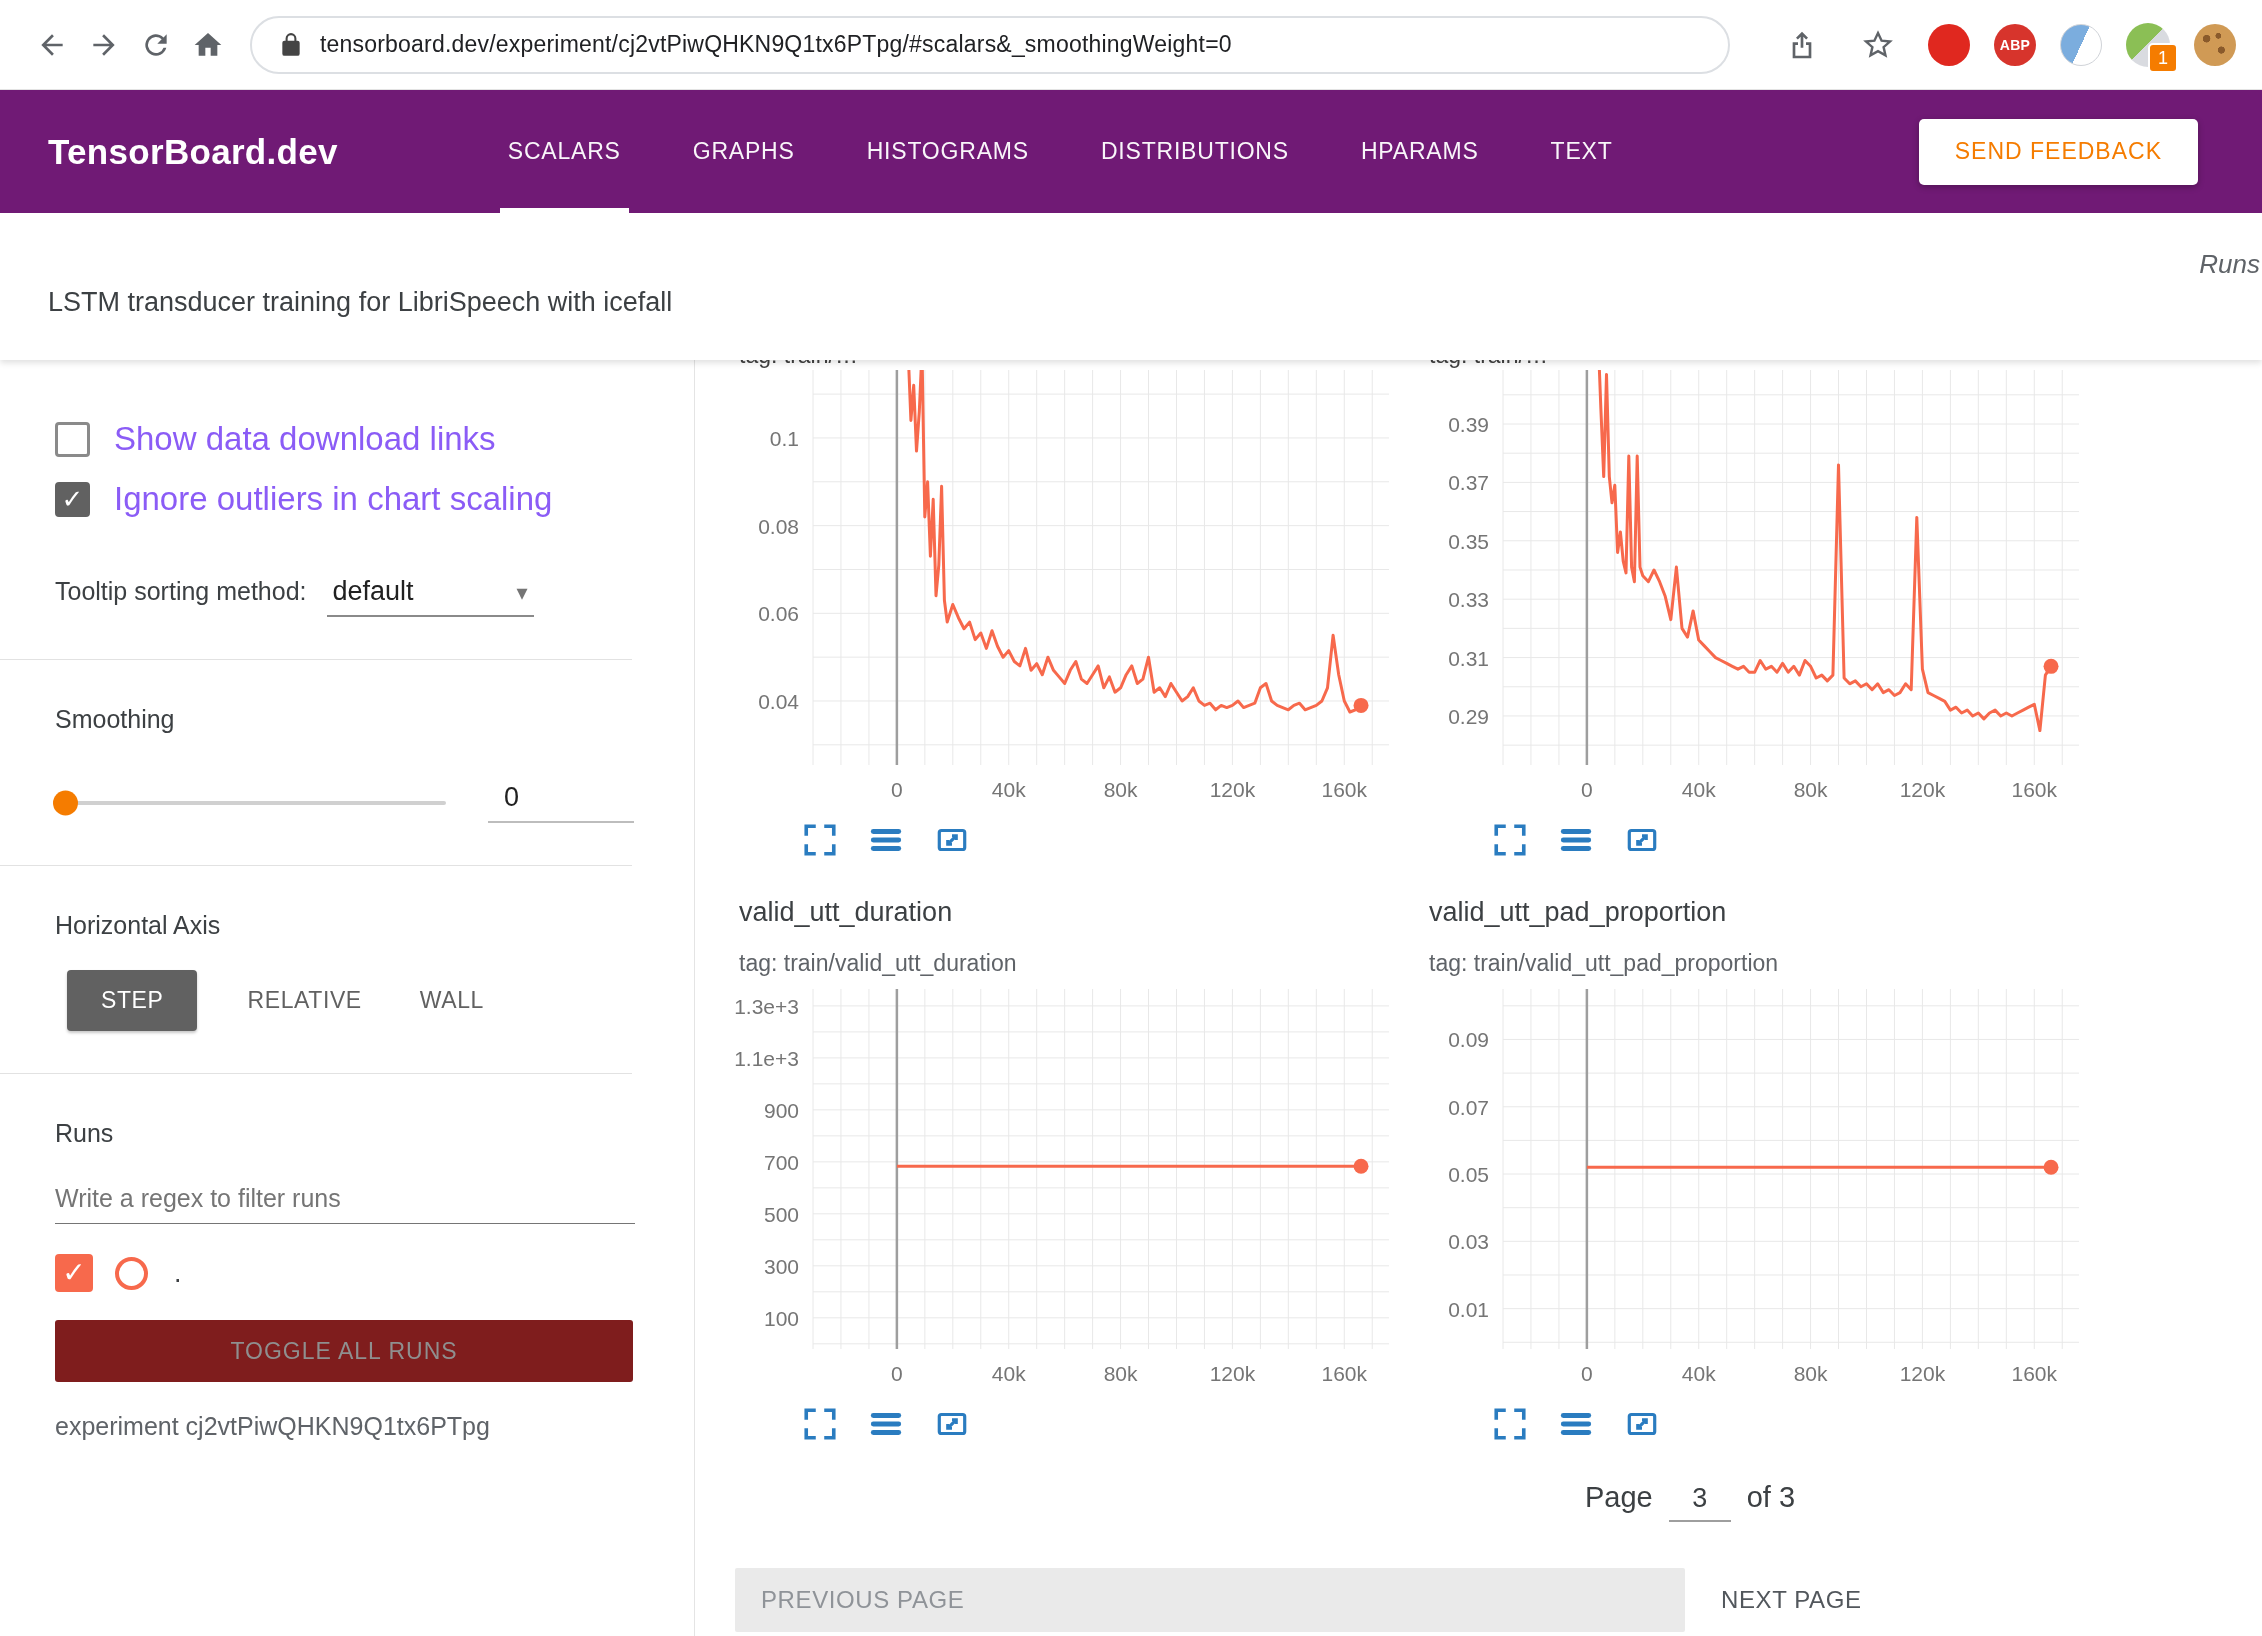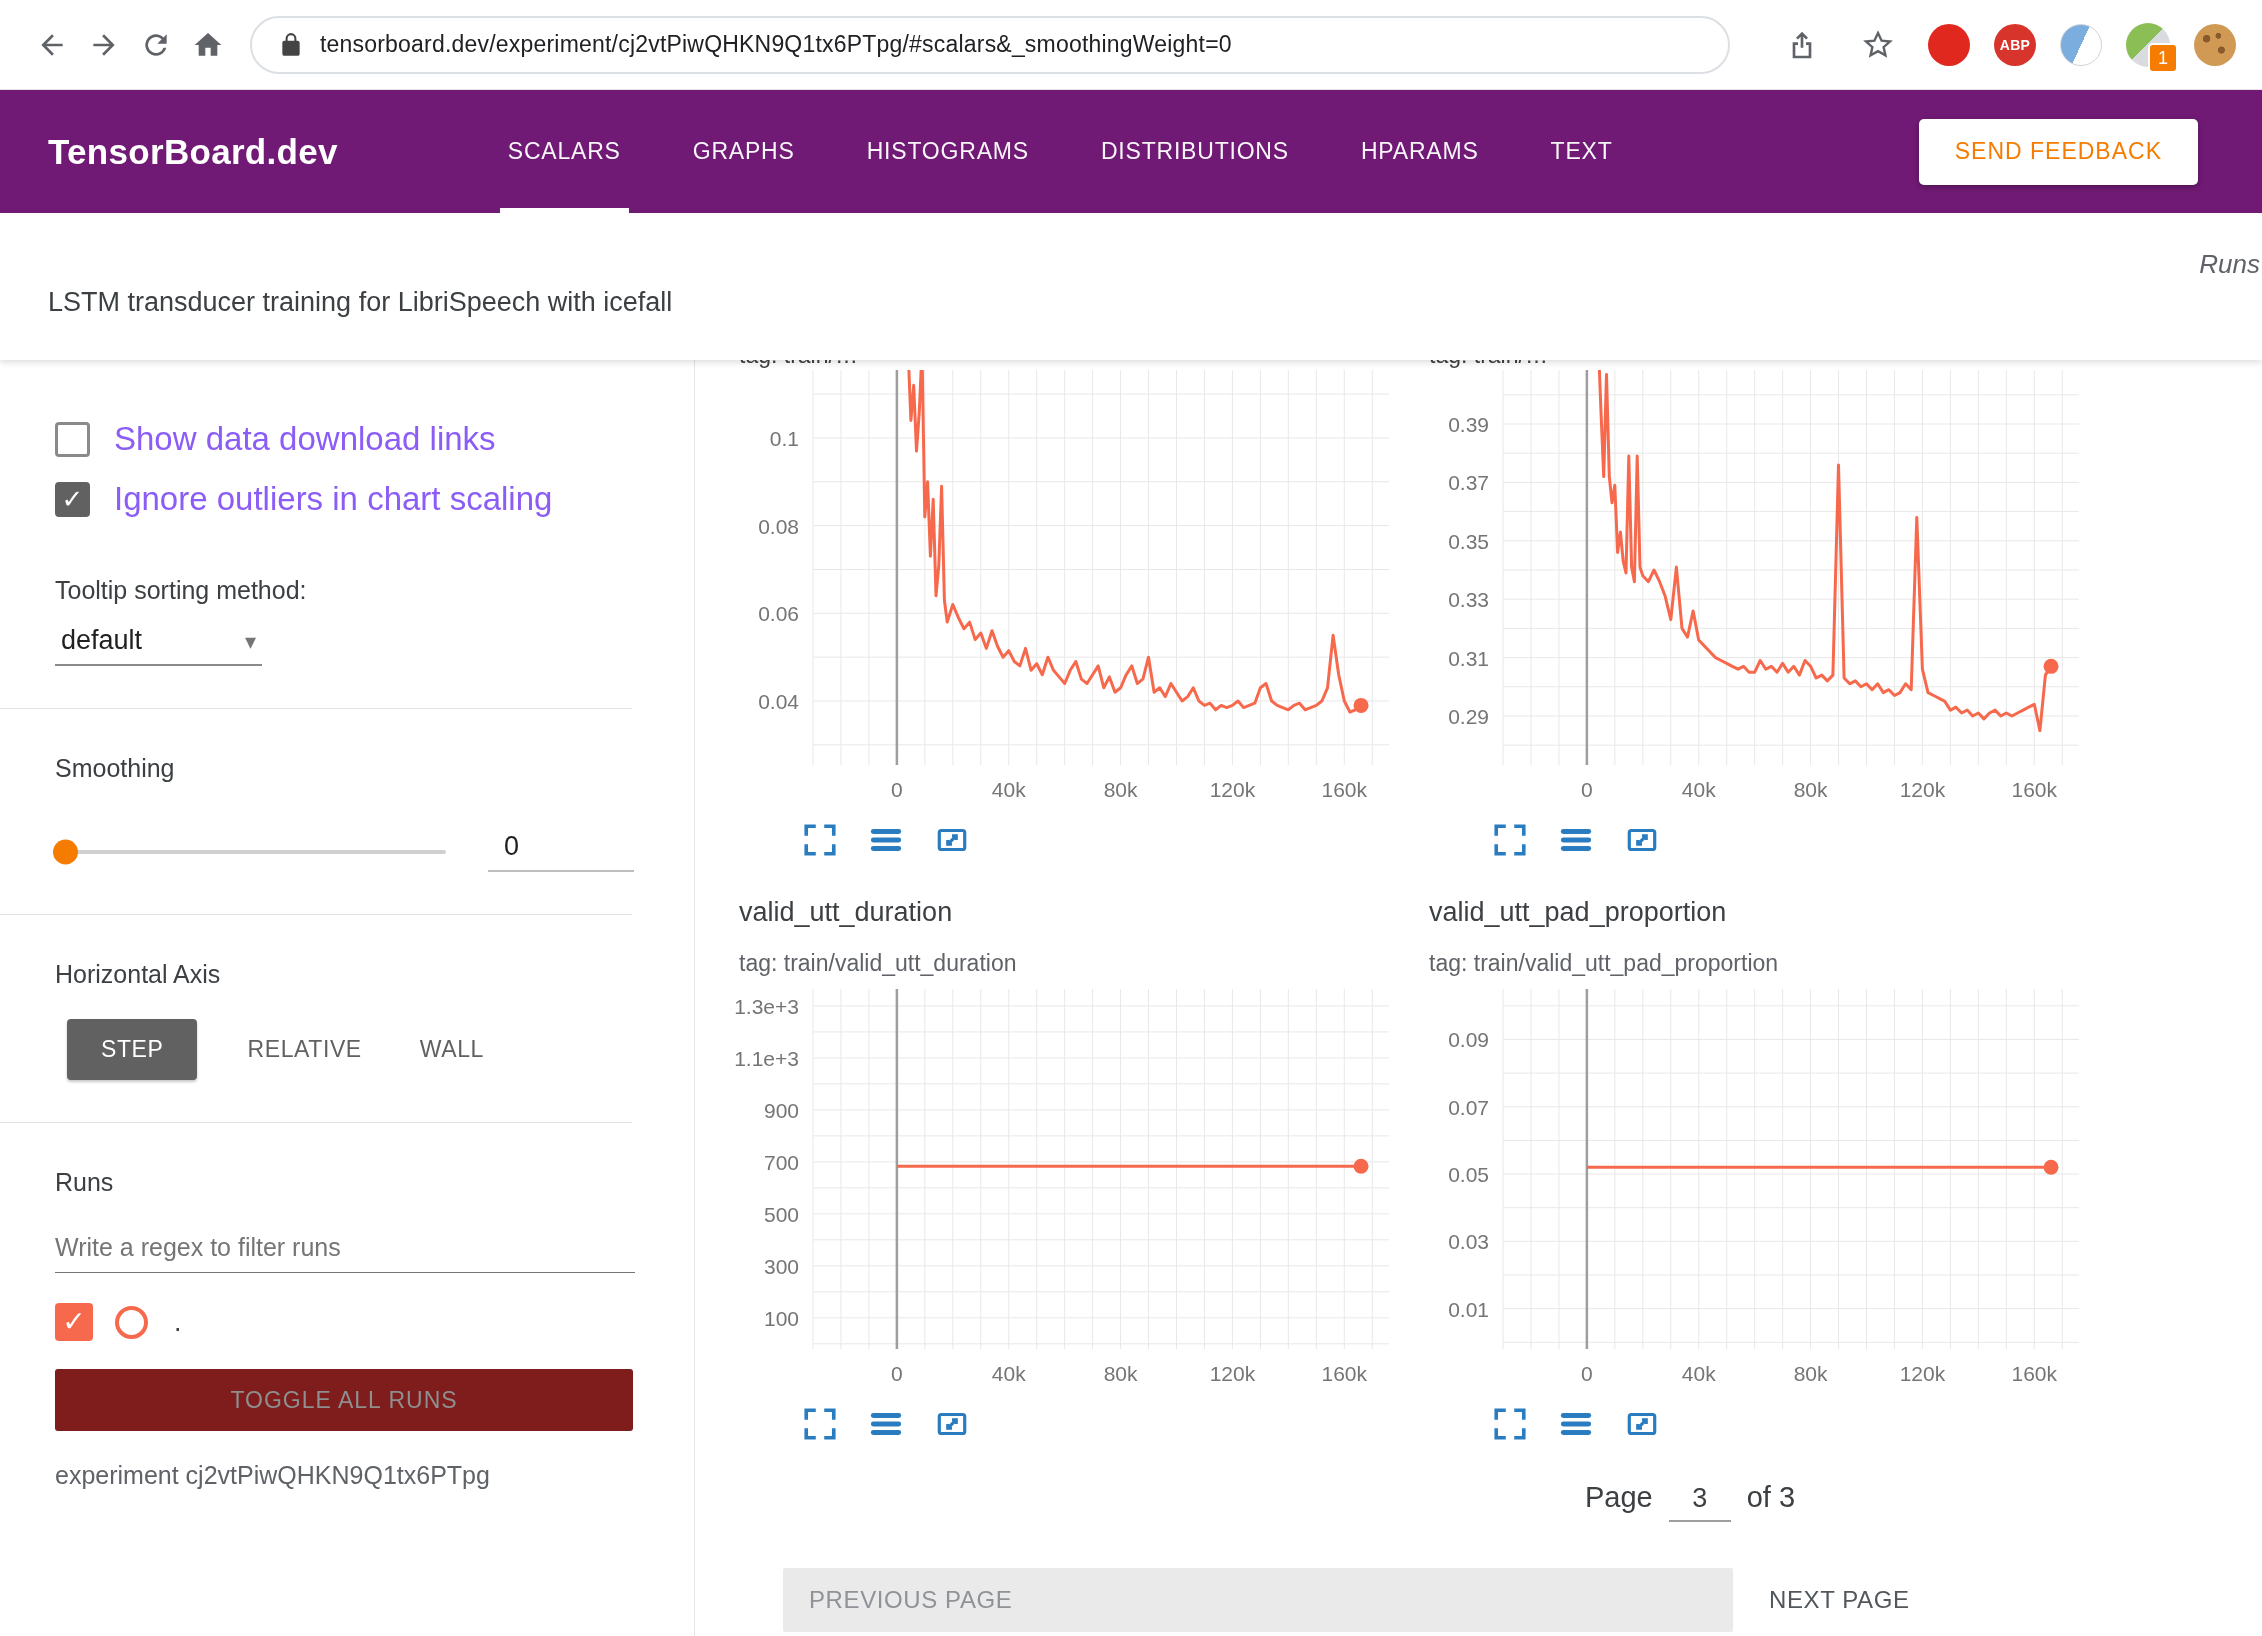--- a/index.html
+++ b/index.html
@@ -36,21 +36,21 @@
   .exp-title{position:absolute;left:48px;bottom:42px;font-size:27px;color:#3c4043;}
 
   
   .main{display:flex;height:1276px;}
   .sidebar{width:695px;min-width:695px;box-sizing:border-box;background:#fff;border-right:1px solid #e4e4e4;padding:60px 60px 0 55px;position:relative;}
   .check-row{display:flex;align-items:center;gap:24px;margin-bottom:22px;}
   .checkbox{width:35px;height:35px;border:3px solid #8a8a8a;border-radius:4px;box-sizing:border-box;display:flex;align-items:center;justify-content:center;flex:0 0 auto;}
   .checkbox.checked{background:#616161;border-color:#616161;}
   .checkbox.checked::after{content:"\2713";color:#fff;font-size:26px;line-height:1;}
   .check-label{font-size:33px;color:#8b5cf6;}
-  .tooltip-row{display:flex;align-items:baseline;margin-top:58px;gap:20px;flex-direction:column;}
+  .tooltip-row{display:flex;align-items:baseline;margin-top:58px;gap:20px;}
   .field-label{font-size:25px;color:#3c4043;}
   .dropdown{min-width:155px;border-bottom:2px solid #8a8a8a;font-size:27px;color:#212121;padding:0 46px 8px 6px;position:relative;cursor:pointer;}
   .dropdown .arrow{position:absolute;right:6px;top:4px;color:#757575;font-size:22px;}
   .sdiv{height:1px;background:#e2e2e2;margin:42px 0 0 -55px;width:632px;}
   .section-label{font-size:25px;color:#3c4043;margin-top:45px;}
   .slider-row{display:flex;align-items:center;margin-top:48px;}
   .slider{position:relative;width:400px;height:4px;background:#d0d0d0;border-radius:2px;}
   .slider-thumb{position:absolute;left:-2px;top:50%;transform:translateY(-50%);width:25px;height:25px;border-radius:50%;background:#f57c00;cursor:pointer;}
   .slider-value{margin-left:42px;width:130px;border:none;border-bottom:2px solid #bdbdbd;font-size:27px;color:#212121;padding:0 0 8px 16px;outline:none;font-family:inherit;background:transparent;}
   .axis-row{display:flex;align-items:center;margin-top:30px;padding-left:12px;}
@@ -74,21 +74,21 @@
   .clip-strip span{display:block;font-size:23px;line-height:30px;margin-top:-20px;color:#424242;white-space:nowrap;}
   .chart-title{font-size:27px;color:#3c4043;margin:36px 0 22px 4px;}
   .chart-tag{font-size:23px;color:#5f6368;margin:0 0 12px 4px;}
   .chart-card svg.plot{display:block;}
   .chart-toolbar{display:flex;gap:24px;margin:12px 0 0 64px;}
   .tool-btn{width:42px;height:42px;display:flex;align-items:center;justify-content:center;cursor:pointer;}
   .tool-btn svg{width:36px;height:36px;}
 
   .pagination{display:flex;align-items:baseline;margin:36px 0 0 850px;font-size:29px;color:#3c4043;gap:16px;}
   .page-input{width:58px;border:none;border-bottom:2px solid #9e9e9e;font-size:27px;color:#3c4043;text-align:center;padding-bottom:6px;outline:none;font-family:inherit;background:transparent;}
-  .page-actions{display:flex;align-items:center;margin-top:46px;margin-left:48px;}
+  .page-actions{display:flex;align-items:center;margin-top:46px;}
   .prev-btn{width:950px;height:64px;background:#eaeaea;color:#8f9398;font-size:24px;letter-spacing:0.6px;display:flex;align-items:center;padding-left:26px;border-radius:2px;box-sizing:border-box;cursor:pointer;}
   .next-btn{margin-left:36px;color:#52575c;font-size:24px;letter-spacing:0.6px;cursor:pointer;}
 </style>
 </head>
 <body>
 
 <div class="screen">
 
   <div class="browser-bar">
     <div class="nav-btn">

